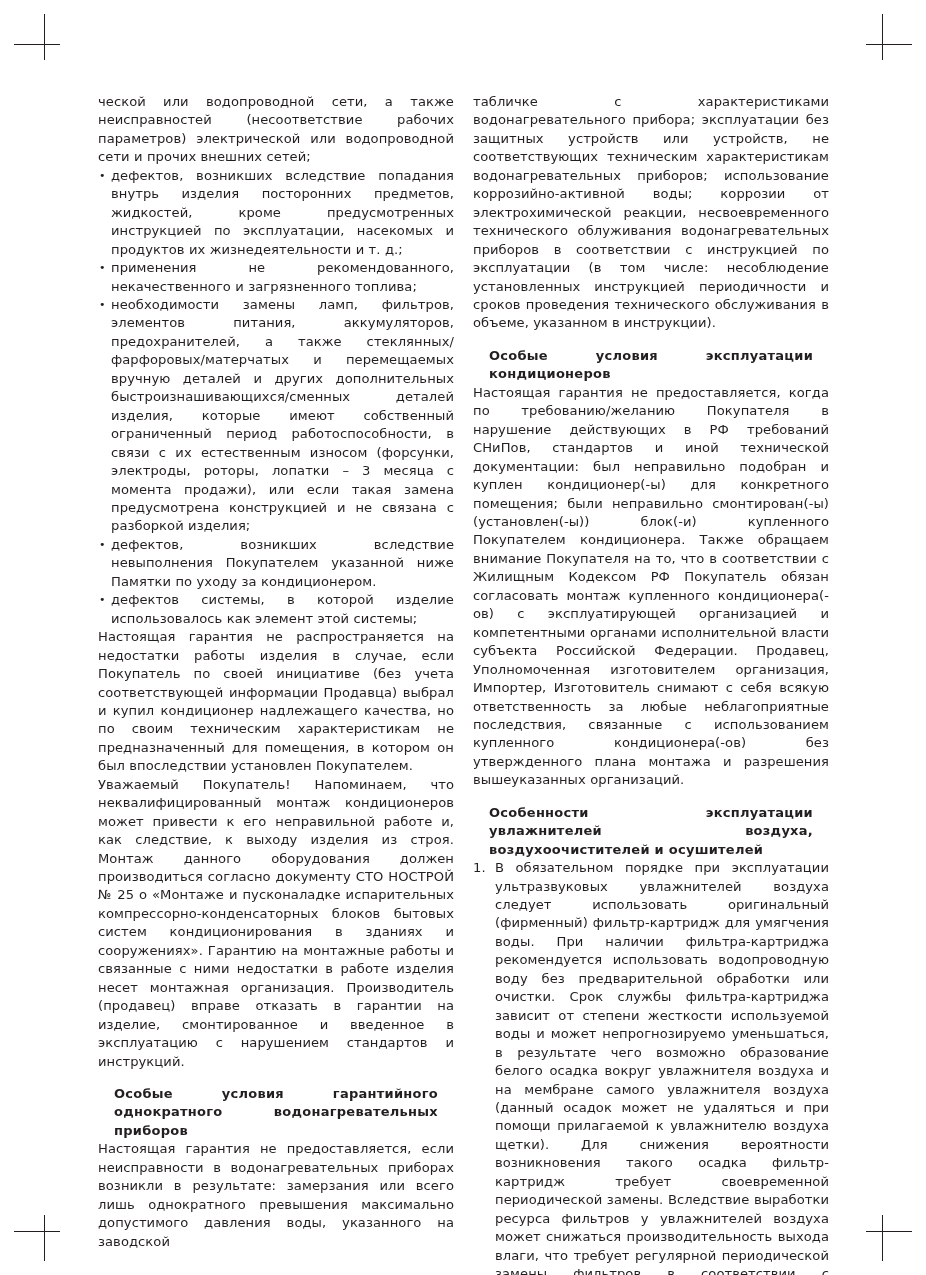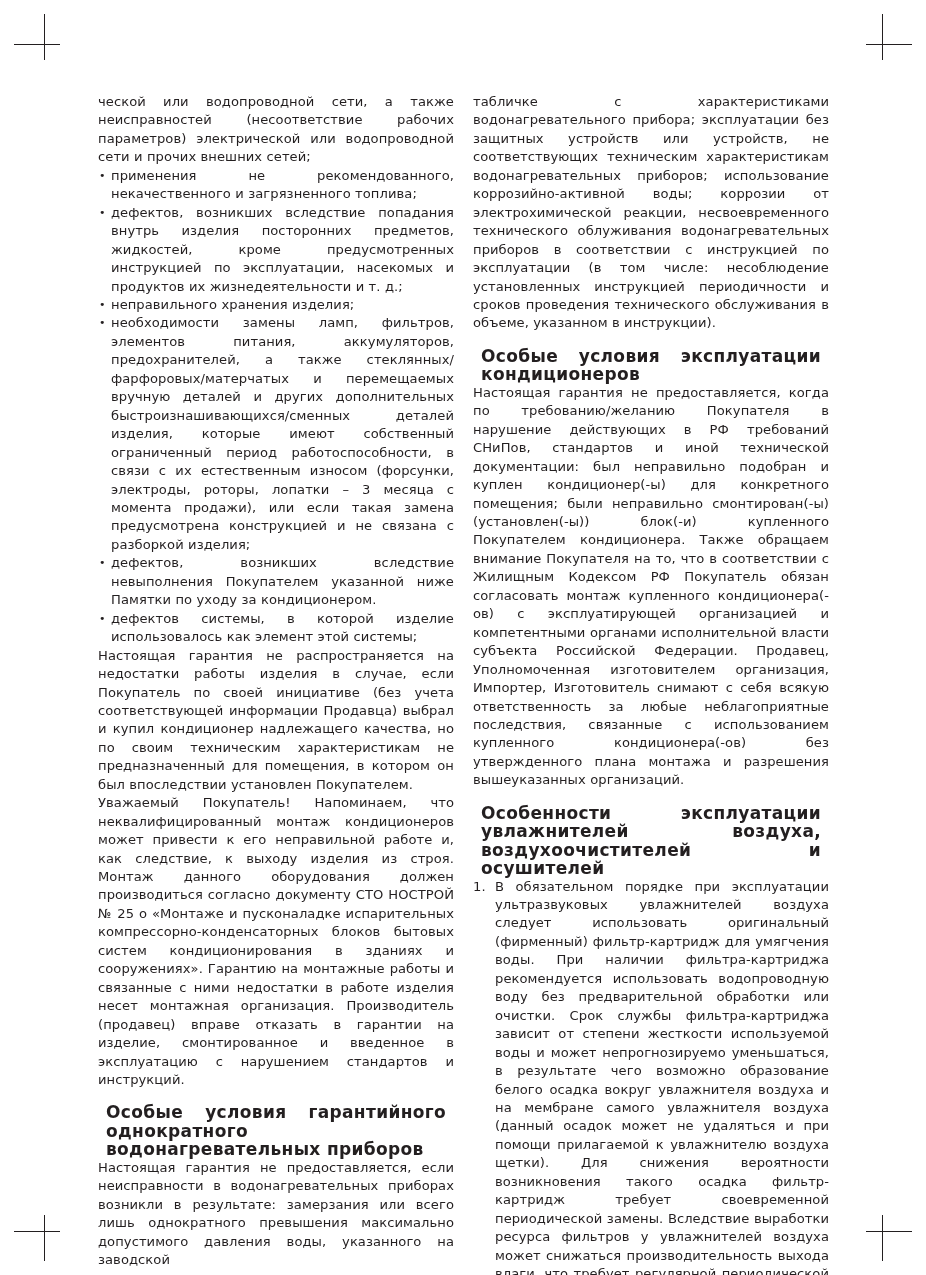--- a/index.html
+++ b/index.html
@@ -54,22 +54,22 @@
     line-height: 18.45px;
     text-align: justify;
     text-justify: inter-word;
     letter-spacing: 0.005em;
     -webkit-hyphens: none;
     hyphens: none;
     word-spacing: 0.01em;
   }
 
   h2 {
-    margin: 8px;
-    font-size: 17px;
+    margin: 16px;
+    font-size: 13px;
     line-height: 18.45px;
     font-weight: bold;
     text-align: justify;
     letter-spacing: 0.02em;
   }
   h2.spaced {
     margin-top: 14px;
     margin-bottom: 0;
   }
 
@@ -120,23 +120,22 @@
   <div class="crop v" id="cm-bl-v"></div>
   <div class="crop h" id="cm-bl-h"></div>
   <div class="crop v" id="cm-br-v"></div>
   <div class="crop h" id="cm-br-h"></div>
 
   <div class="column left">
 
     <p>ческой или водопроводной сети, а также неисправностей (несоответствие рабочих параметров) электрической или водопроводной сети и прочих внешних сетей;</p>
 
     <ul class="bullets">
+      <li>дефектов, возникших вследствие попадания внутрь изделия посторонних предметов, жидкостей, кроме предусмотренных инструкцией по эксплуатации, насекомых и продуктов их жизнедеятельности и т. д.;</li>
       <li>применения не рекомендованного, некачественного и загрязненного топлива;</li>
-      <li>дефектов, возникших вследствие попадания внутрь изделия посторонних предметов, жидкостей, кроме предусмотренных инструкцией по эксплуатации, насекомых и продуктов их жизнедеятельности и т. д.;</li>
-      <li>неправильного хранения изделия;</li>
       <li>необходимости замены ламп, фильтров, элементов питания, аккумуляторов, предохранителей, а также стеклянных/фарфоровых/матерчатых и перемещаемых вручную деталей и других дополнительных быстроизнашивающихся/сменных деталей изделия, которые имеют собственный ограниченный период работоспособности, в связи с их естественным износом (форсунки, электроды, роторы, лопатки – 3 месяца с момента продажи), или если такая замена предусмотрена конструкцией и не связана с разборкой изделия;</li>
       <li>дефектов, возникших вследствие невыполнения Покупателем указанной ниже Памятки по уходу за кондиционером.</li>
       <li>дефектов системы, в которой изделие использовалось как элемент этой системы;</li>
     </ul>
 
     <p>Настоящая гарантия не распространяется на недостатки работы изделия в случае, если Покупатель по своей инициативе (без учета соответствующей информации Продавца) выбрал и купил кондиционер надлежащего качества, но по своим техническим характеристикам не предназначенный для помещения, в котором он был впоследствии установлен Покупателем.</p>
     <p>Уважаемый Покупатель! Напоминаем, что неквалифицированный монтаж кондиционеров может привести к его неправильной работе и, как следствие, к выходу изделия из строя. Монтаж данного оборудования должен производиться согласно документу СТО НОСТРОЙ № 25 о «Монтаже и пусконаладке испарительных компрессорно-конденсаторных блоков бытовых систем кондиционирования в зданиях и сооружениях». Гарантию на монтажные работы и связанные с ними недостатки в работе изделия несет монтажная организация. Производитель (продавец) вправе отказать в гарантии на изделие, смонтированное и введенное в эксплуатацию с нарушением стандартов и инструкций.</p>
 
     <h2 class="spaced">Особые условия гарантийного однократного водонагревательных приборов</h2>
     <p>Настоящая гарантия не предоставляется, если неисправности в водонагревательных приборах возникли в результате: замерзания или всего лишь однократного превышения максимально допустимого давления воды, указанного на заводской</p>

